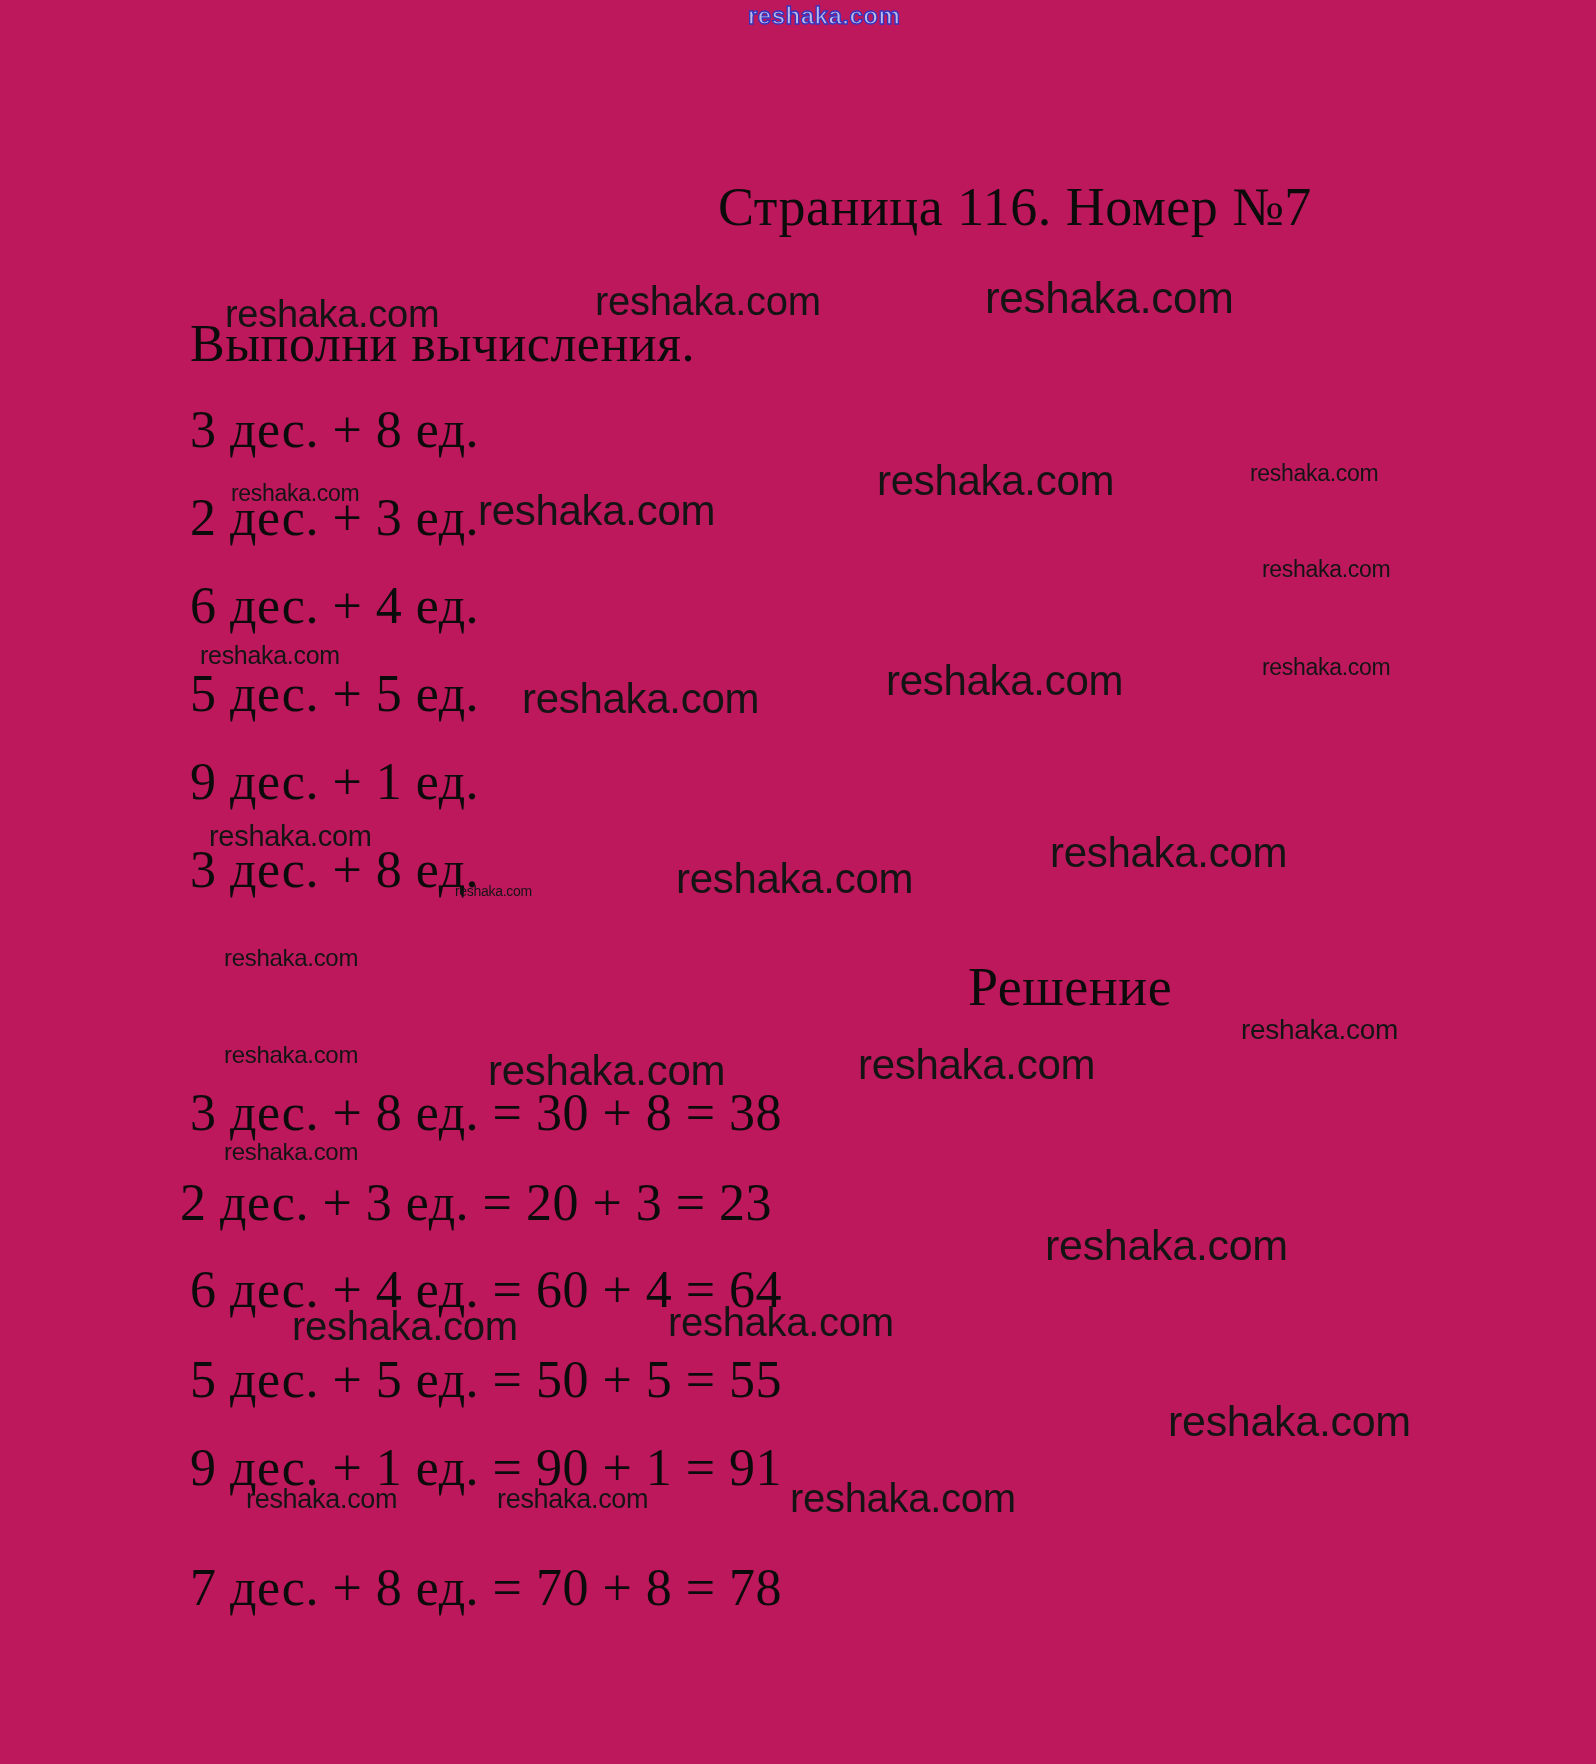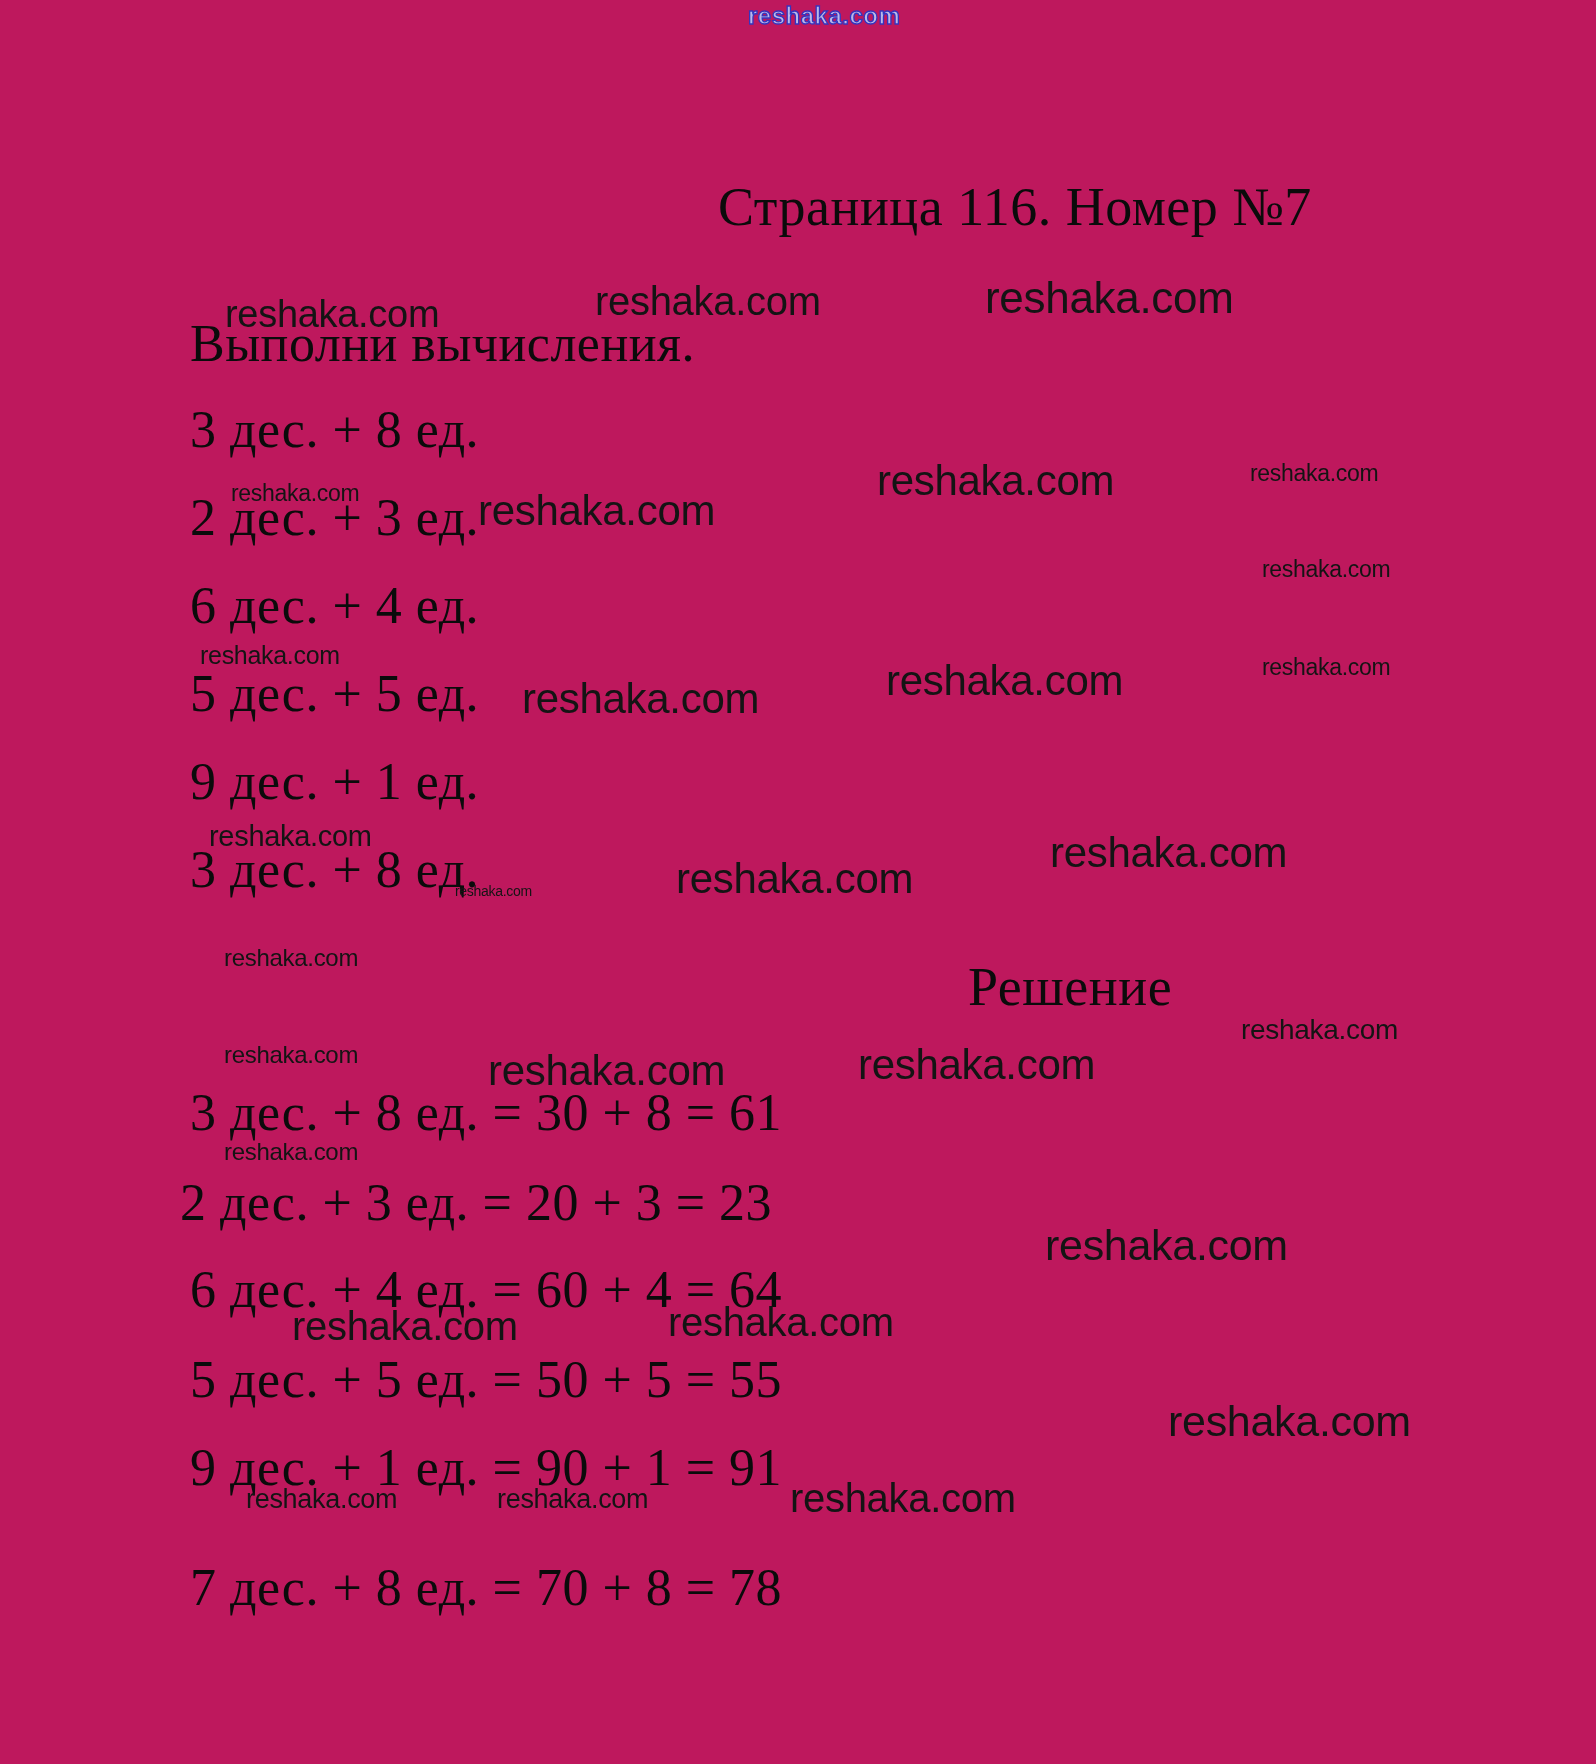--- a/index.html
+++ b/index.html
@@ -47,21 +47,21 @@
   <div class="serif body-line" style="left:190px;top:316px;">Выполни вычисления.</div>
   <div class="serif body-line" style="left:190px;top:402px;">3 дес. + 8 ед.</div>
   <div class="serif body-line" style="left:190px;top:490px;">2 дес. + 3 ед.</div>
   <div class="serif body-line" style="left:190px;top:578px;">6 дес. + 4 ед.</div>
   <div class="serif body-line" style="left:190px;top:666px;">5 дес. + 5 ед.</div>
   <div class="serif body-line" style="left:190px;top:754px;">9 дес. + 1 ед.</div>
   <div class="serif body-line" style="left:190px;top:842px;">3 дес. + 8 ед.</div>
 
   <div class="serif title" style="left:968px;top:958px;">Решение</div>
 
-  <div class="serif body-line" style="left:190px;top:1085px;">3 дес. + 8 ед. = 30 + 8 = 61</div>
+  <div class="serif body-line" style="left:190px;top:1085px;">3 дес. + 8 ед. = 30 + 8 = 38</div>
   <div class="serif body-line" style="left:180px;top:1175px;">2 дес. + 3 ед. = 20 + 3 = 23</div>
   <div class="serif body-line" style="left:190px;top:1262px;">6 дес. + 4 ед. = 60 + 4 = 64</div>
   <div class="serif body-line" style="left:190px;top:1352px;">5 дес. + 5 ед. = 50 + 5 = 55</div>
   <div class="serif body-line" style="left:190px;top:1440px;">9 дес. + 1 ед. = 90 + 1 = 91</div>
   <div class="serif body-line" style="left:190px;top:1560px;">7 дес. + 8 ед. = 70 + 8 = 78</div>
 
   <div class="wm" style="left:225px;top:295px;font-size:38px;">reshaka.com</div>
   <div class="wm" style="left:595px;top:281px;font-size:40px;">reshaka.com</div>
   <div class="wm" style="left:985px;top:276px;font-size:44px;">reshaka.com</div>
 

